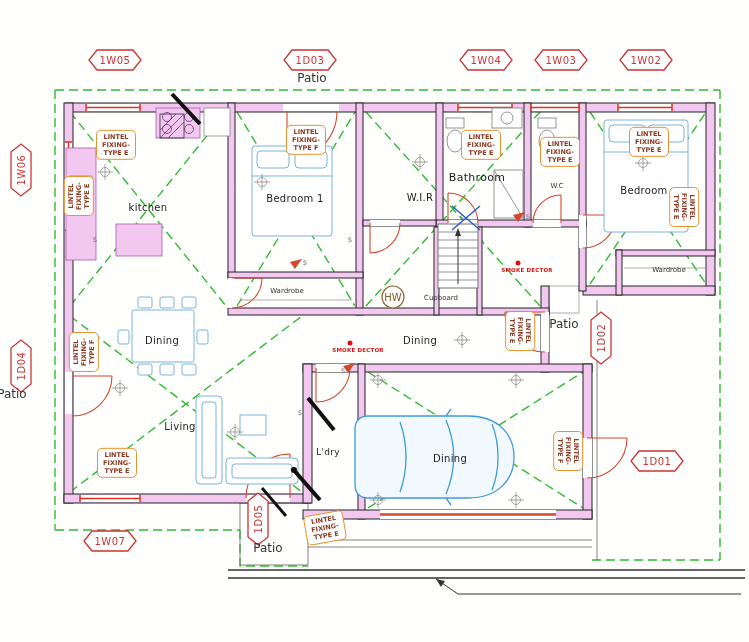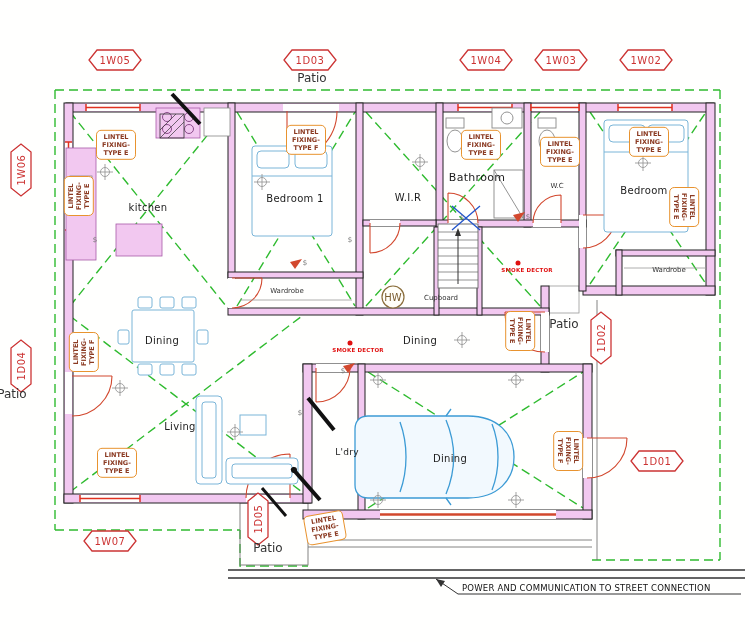--- a/index.html
+++ b/index.html
@@ -307,32 +307,32 @@
     </div>
   <div class="hex" style="left:657px;top:461px">
       <svg viewBox="0 0 54 22">
         <polygon points="9,1 45,1 53,11 45,21 9,21 1,11"></polygon>
       </svg>
       <span class="hextext">1D01</span>
     </div>
 
   <div class="lbl room" style="left:148px;top:207px">kitchen</div>
   <div class="lbl room" style="left:295px;top:198px">Bedroom 1</div>
-  <div class="lbl room" style="left:408px;top:197px">W.I.R</div>
+  <div class="lbl room" style="left:420px;top:197px">W.I.R</div>
   <div class="lbl room" style="left:477px;top:177px;font-size:11px">Bathroom</div>
   <div class="lbl sm" style="left:557px;top:186px">W.C</div>
   <div class="lbl room" style="left:644px;top:190px">Bedroom</div>
   <div class="lbl sm" style="left:287px;top:291px">Wardrobe</div>
   <div class="lbl sm" style="left:669px;top:270px">Wardrobe</div>
   <div class="lbl room" style="left:162px;top:340px">Dining</div>
   <div class="lbl room" style="left:180px;top:426px">Living</div>
   <div class="lbl room" style="left:420px;top:340px">Dining</div>
   <div class="lbl sm" style="left:441px;top:298px">Cupboard</div>
   <div class="lbl room" style="left:450px;top:458px">Dining</div>
-  <div class="lbl room" style="left:347px;top:452px;font-size:9px">L'dry</div>
+  <div class="lbl room" style="left:328px;top:452px;font-size:9px">L'dry</div>
 
   <div class="lintel" style="left:116px;top:145px">LINTEL FIXING- TYPE E</div>
   <div class="lintel" style="left:306px;top:140px">LINTEL FIXING- TYPE F</div>
   <div class="lintel" style="left:481px;top:145px">LINTEL FIXING- TYPE E</div>
   <div class="lintel" style="left:560px;top:152px">LINTEL FIXING- TYPE E</div>
   <div class="lintel" style="left:649px;top:142px">LINTEL FIXING- TYPE E</div>
   <div class="lintel" style="left:79px;top:196px;transform:translate(-50%,-50%) rotate(-90deg)">LINTEL FIXING- TYPE E</div>
   <div class="lintel" style="left:684px;top:207px;transform:translate(-50%,-50%) rotate(90deg)">LINTEL FIXING- TYPE E</div>
   <div class="lintel" style="left:84px;top:352px;transform:translate(-50%,-50%) rotate(-90deg)">LINTEL FIXING- TYPE F</div>
   <div class="lintel" style="left:117px;top:463px">LINTEL FIXING- TYPE E</div>
@@ -351,15 +351,14 @@
   <div class="lbl hw" style="left:393px;top:297px">HW</div>
 
   <div class="lbl sw" style="left:95px;top:240px">$</div>
   <div class="lbl sw" style="left:305px;top:263px">$</div>
   <div class="lbl sw" style="left:350px;top:240px">$</div>
   <div class="lbl sw" style="left:343px;top:371px">$</div>
   <div class="lbl sw" style="left:528px;top:217px">$</div>
   <div class="lbl sw" style="left:300px;top:413px">$</div>
   <div class="lbl sw" style="left:462px;top:218px">$</div>
 
-  <div class="note" style="left:462px;top:588px">POWER AND COMMUNICATION TO STREET CONNECTION</div>
 
 </div>
 
 </body></html>

